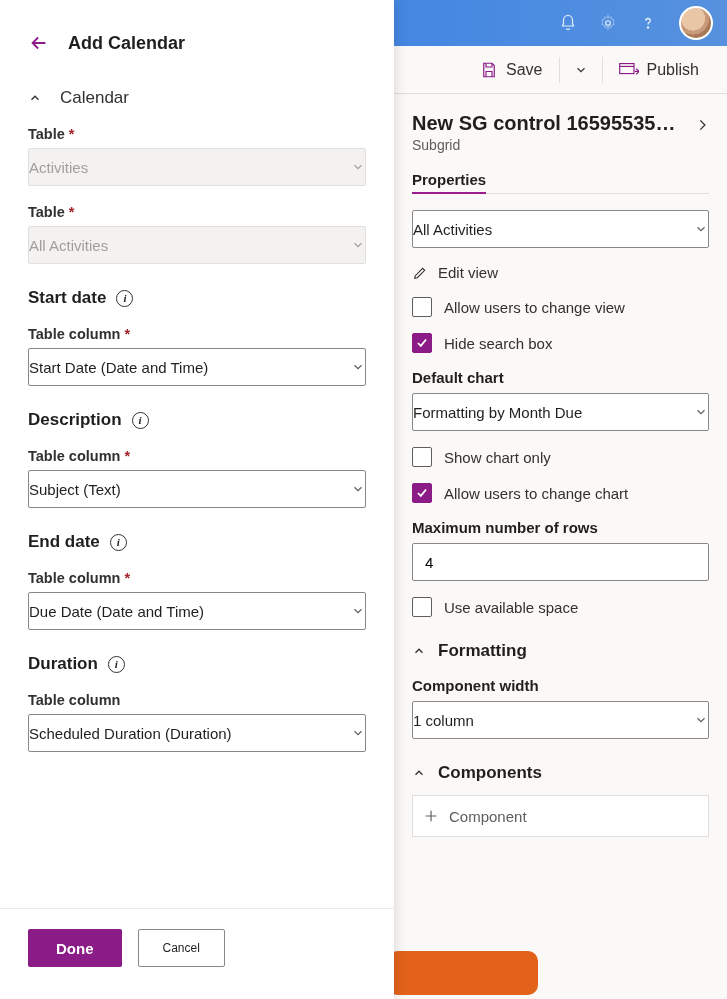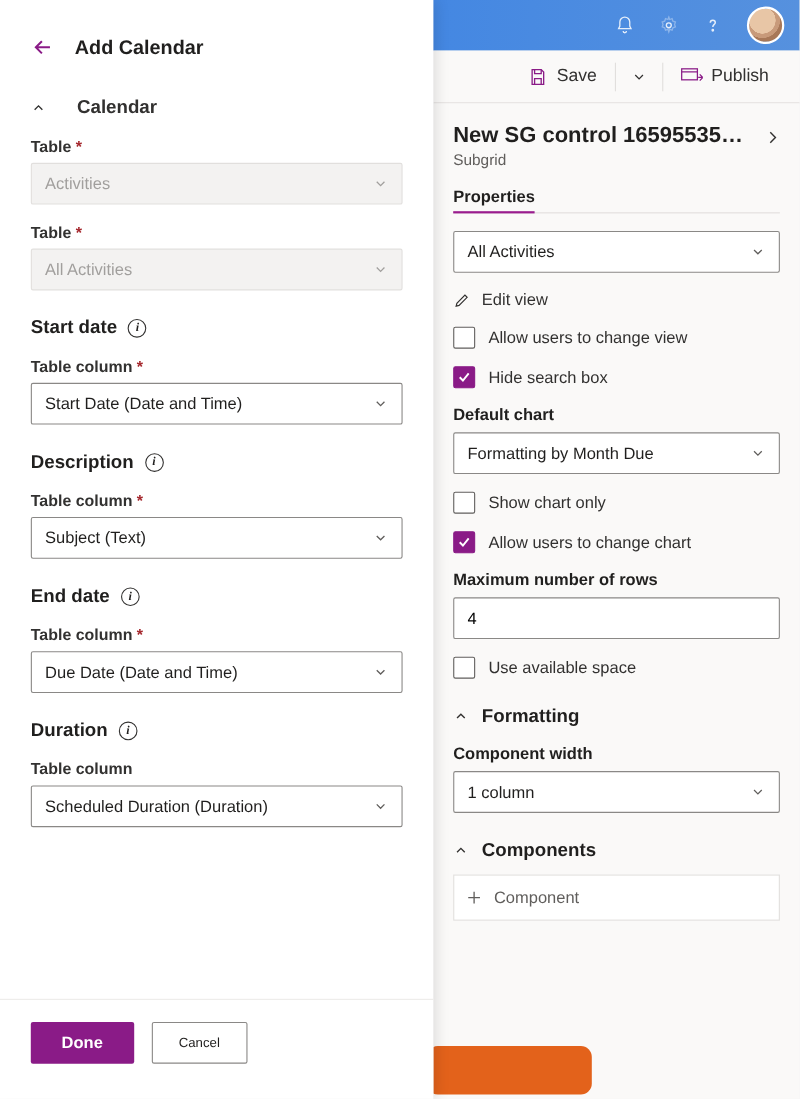--- a/index.html
+++ b/index.html
@@ -7,55 +7,55 @@
 
   
   .top-ribbon { position: absolute; top: 0; left: 0; right: 0; height: 46px;
     background: linear-gradient(90deg, #2f7ce7, #5691de); display: flex; justify-content: flex-end; align-items: center; gap: 22px; padding-right: 14px; }
   .top-icon { color: #fff; opacity: .85; }
   .avatar { width: 34px; height: 34px; border-radius: 50%; background: radial-gradient(circle at 40% 35%, #e8c6a6 0 45%, #c89a7a 46% 60%, #a87858 61% 100%); border: 2px solid #fff; }
 
   
   .cmd-bar { position: absolute; top: 46px; left: 394px; right: 0; height: 48px; background: #faf9f8; border-bottom: 1px solid #e1dfdd;
     display: flex; justify-content: flex-end; align-items: center; gap: 4px; padding-right: 18px; }
-  .cmd-btn { display: flex; align-items: flex-start; gap: 8px; font-size: 16px; color: #323130; padding: 6px 10px; cursor: pointer; }
+  .cmd-btn { display: flex; align-items: center; gap: 8px; font-size: 16px; color: #323130; padding: 6px 10px; cursor: pointer; }
   .cmd-sep { width: 1px; height: 26px; background: #e1dfdd; margin: 0 2px; }
   .cmd-chev { padding: 6px 8px; }
 
   
   .prop-panel { position: absolute; top: 94px; left: 394px; right: 0; bottom: 0; background: #faf9f8; padding: 18px 18px 0 18px; overflow: hidden; }
   .prop-header { display: flex; justify-content: space-between; align-items: flex-start; }
   .prop-title { font-size: 20px; font-weight: 600; color: #201f1e; max-width: 270px; white-space: nowrap; overflow: hidden; text-overflow: ellipsis; }
   .prop-sub { font-size: 14px; color: #605e5c; margin-top: 2px; }
   .prop-chev { font-size: 18px; color: #323130; padding-top: 4px; cursor: pointer; }
   .tab-head { font-size: 15px; font-weight: 600; color: #201f1e; margin-top: 18px; border-bottom: 2px solid #9a1c8e; display: inline-block; padding-bottom: 4px; }
   .tab-sep { height: 1px; background: #e1dfdd; margin-top: -1px; }
   .fld { margin-top: 16px; }
-  .sel { width: 100%; height: 38px; border: 1px solid #8a8886; background: #fff; border-radius: 2px; padding: 0 12px;
+  .sel { width: 100%; height: 38px; border: 1px solid #8a8886; background: #fff; border-radius: 2px; padding: 0 0;
     display: flex; align-items: center; justify-content: space-between; font-size: 15px; color: #201f1e; cursor: pointer; }
   .num-inp { width:100%; height:38px; border:1px solid #8a8886; border-radius:2px; padding:0 12px; font-size:15px; }
   .link-row { display: flex; align-items: center; gap: 10px; margin-top: 16px; font-size: 15px; color: #323130; cursor: pointer; }
   .chk-row { display: flex; align-items: center; gap: 12px; margin-top: 16px; font-size: 15px; color: #323130; }
   .label-strong { font-size: 15px; font-weight: 600; color: #201f1e; }
   .chk { width: 20px; height: 20px; border: 1px solid #605e5c; border-radius: 2px; background: #fff; cursor: pointer; display: flex; align-items: center; justify-content: center; }
   .chk.checked { background: #8a1b87; border-color: #8a1b87; }
   .chk.checked svg { display: block; }
   .chk svg { display: none; }
   .section-hd { display: flex; align-items: center; gap: 12px; margin-top: 24px; font-size: 17px; font-weight: 600; color: #201f1e; cursor: pointer; }
   .add-comp { margin-top: 12px; background: #fff; border: 1px solid #e1dfdd; height: 42px; display: flex; align-items: center; padding-left: 10px; gap: 10px; font-size: 15px; color: #605e5c; cursor:pointer; }
   .highlight { position: absolute; background: #e8641b; border-radius: 10px; pointer-events: none; mix-blend-mode: multiply; }
 
   
   .flyout { position: absolute; top: 0; left: 0; width: 394px; bottom: 0; background: #fff; box-shadow: 2px 0 12px rgba(0,0,0,.12);
     display: flex; flex-direction: column; z-index: 5; }
   .fly-header { display: flex; align-items: center; gap: 18px; padding: 32px 28px 10px 28px; }
   .back-btn { color: #8a1b87; cursor: pointer; }
   .fly-title { font-size: 18px; font-weight: 600; color: #201f1e; }
   .fly-body { flex: 1; overflow-y: auto; padding: 12px 28px 20px 28px; }
-  .sect-row { display: flex; align-items: center; gap: 28px; font-size: 17px; font-weight: 700; color: #323130; margin-top: 12px; cursor: pointer;}
+  .sect-row { display: flex; align-items: center; gap: 18px; font-size: 17px; font-weight: 400; color: #323130; margin-top: 12px; cursor: pointer;}
   .lbl { font-size: 14.5px; font-weight: 600; color: #323130; margin-top: 18px; display: block; }
   .req::after { content: " *"; color: #a4262c; }
   .sel-dis { background: #f3f2f1; color: #a19f9d; border-color: #e1dfdd; cursor: default; }
   .subhd { display: flex; align-items: center; gap: 10px; font-size: 17px; font-weight: 600; color: #201f1e; margin-top: 24px; }
   .info-ic { width: 17px; height: 17px; border: 1.3px solid #323130; border-radius: 50%; display: inline-flex; align-items: center; justify-content: center; font-size: 11px; font-style: italic; font-family: Georgia, serif; }
   .fly-footer { border-top: 1px solid #edebe9; padding: 20px 28px 32px 28px; display: flex; gap: 16px; }
   .btn-primary { background: #8a1b87; color: #fff; border: none; height: 38px; padding: 0 28px; font-size: 15px; font-weight: 600; cursor: pointer; border-radius: 2px; }
   .btn-secondary { background: #fff; color: #201f1e; border: 1px solid #8a8886; height: 38px; padding: 0 24px; font-size: 12px; cursor: pointer; border-radius: 2px; }
   svg { display: block; }
 </style>

